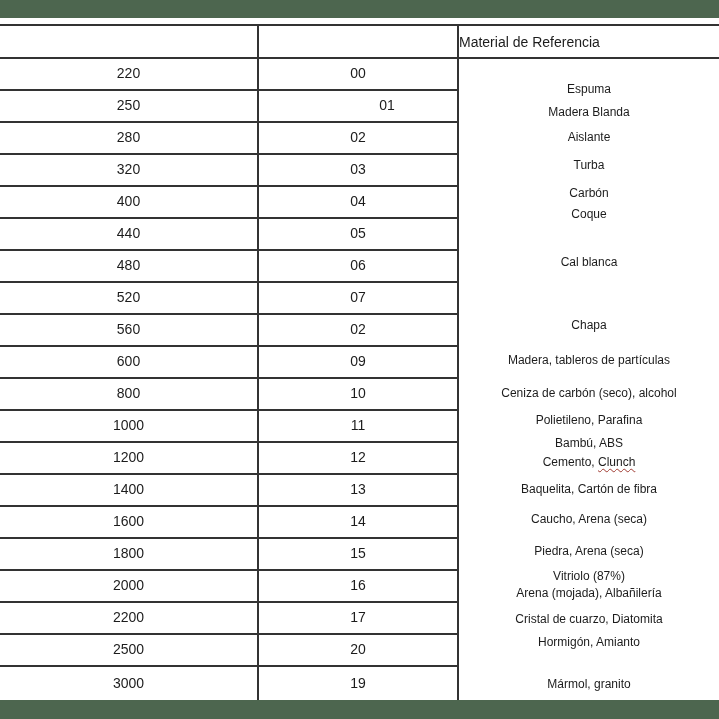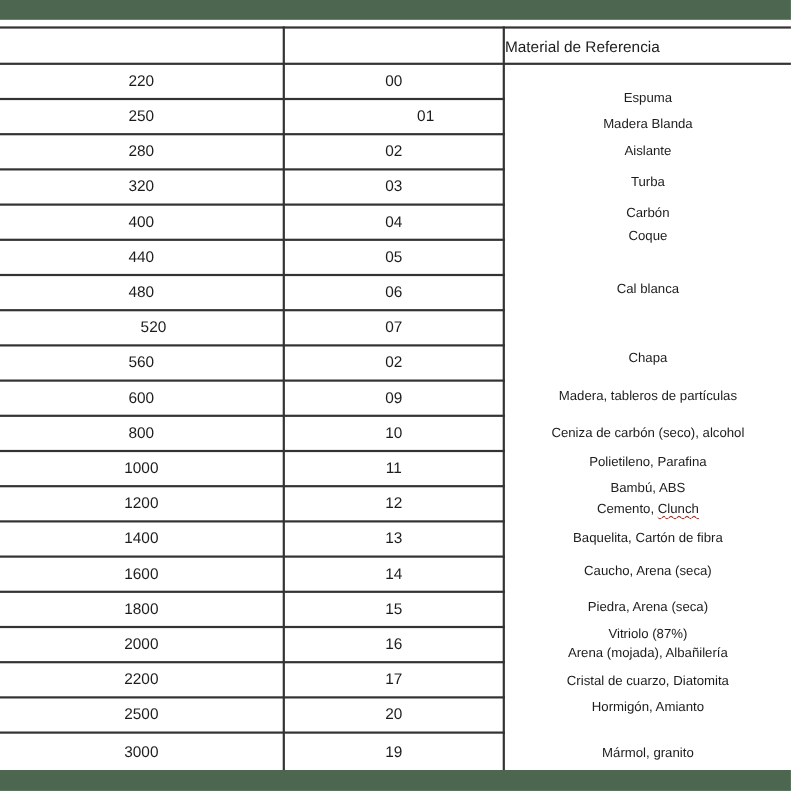--- a/index.html
+++ b/index.html
@@ -72,21 +72,21 @@
       <div class="cell" style="left: 0px; top: 121px; width: 257px; height: 32px;">280</div>
       <div class="cell" style="left: 259px; top: 121px; width: 198px; height: 32px;">02</div>
       <div class="cell" style="left: 0px; top: 153px; width: 257px; height: 32px;">320</div>
       <div class="cell" style="left: 259px; top: 153px; width: 198px; height: 32px;">03</div>
       <div class="cell" style="left: 0px; top: 185px; width: 257px; height: 32px;">400</div>
       <div class="cell" style="left: 259px; top: 185px; width: 198px; height: 32px;">04</div>
       <div class="cell" style="left: 0px; top: 217px; width: 257px; height: 32px;">440</div>
       <div class="cell" style="left: 259px; top: 217px; width: 198px; height: 32px;">05</div>
       <div class="cell" style="left: 0px; top: 249px; width: 257px; height: 32px;">480</div>
       <div class="cell" style="left: 259px; top: 249px; width: 198px; height: 32px;">06</div>
-      <div class="cell" style="left: 0px; top: 281px; width: 257px; height: 32px; padding-left: 11px;">520</div>
+      <div class="cell" style="left: 0px; top: 281px; width: 257px; height: 32px;">520</div>
       <div class="cell" style="left: 259px; top: 281px; width: 198px; height: 32px;">07</div>
       <div class="cell" style="left: 0px; top: 313px; width: 257px; height: 32px;">560</div>
       <div class="cell" style="left: 259px; top: 313px; width: 198px; height: 32px;">02</div>
       <div class="cell" style="left: 0px; top: 345px; width: 257px; height: 32px;">600</div>
       <div class="cell" style="left: 259px; top: 345px; width: 198px; height: 32px;">09</div>
       <div class="cell" style="left: 0px; top: 377px; width: 257px; height: 32px;">800</div>
       <div class="cell" style="left: 259px; top: 377px; width: 198px; height: 32px;">10</div>
       <div class="cell" style="left: 0px; top: 409px; width: 257px; height: 32px;">1000</div>
       <div class="cell" style="left: 259px; top: 409px; width: 198px; height: 32px;">11</div>
       <div class="cell" style="left: 0px; top: 441px; width: 257px; height: 32px;">1200</div>

